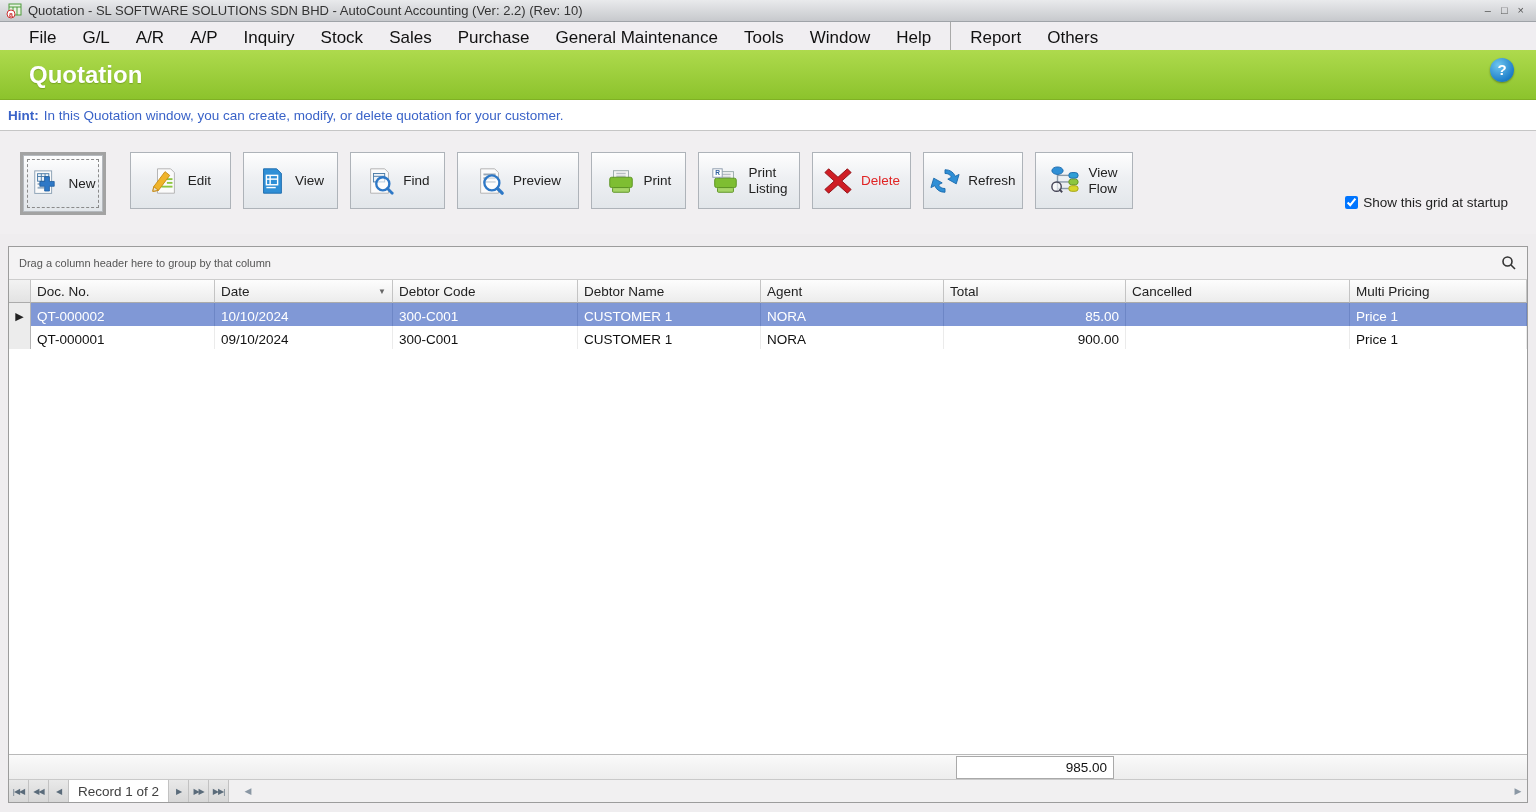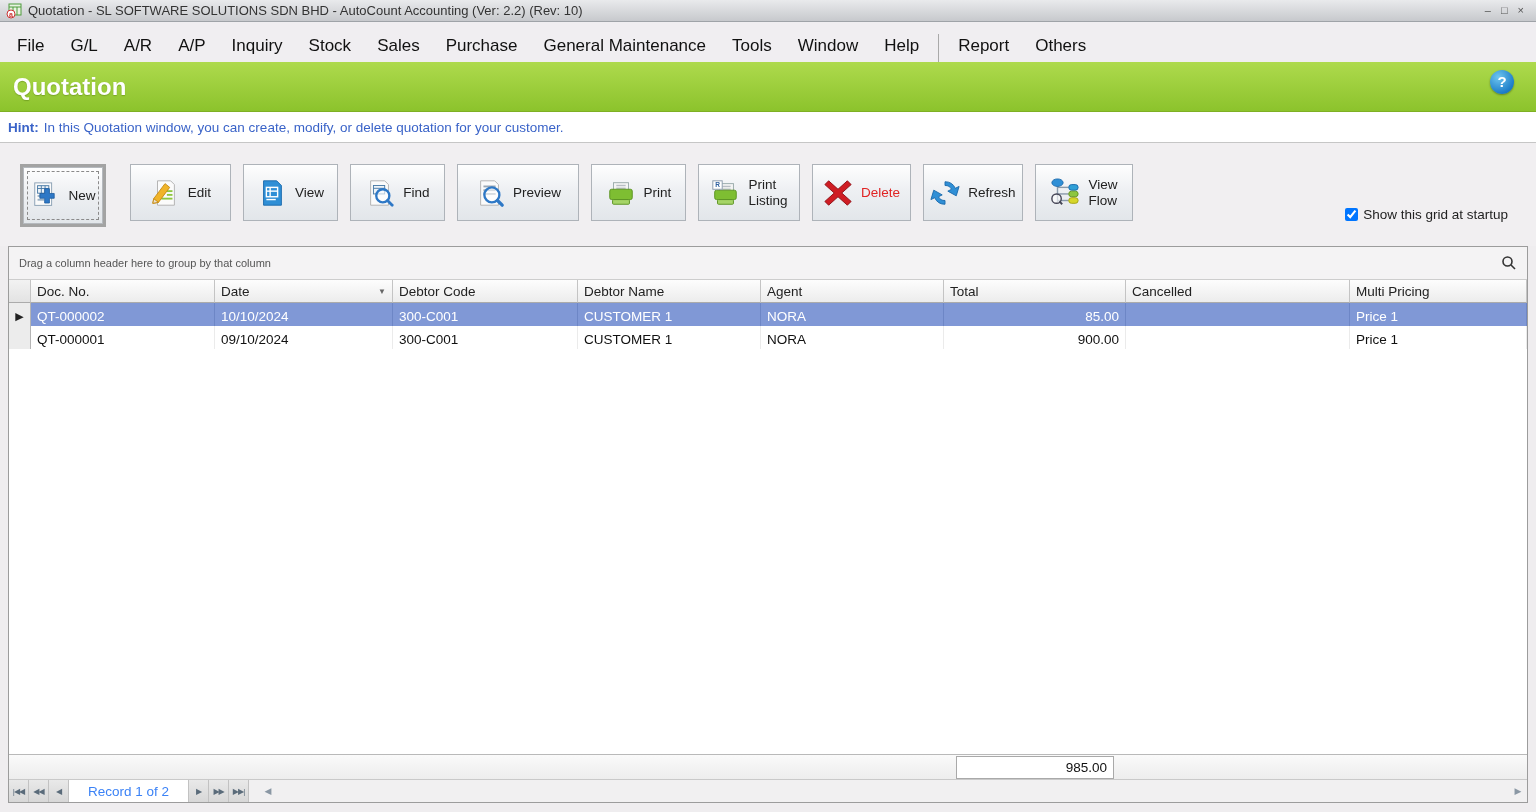--- a/index.html
+++ b/index.html
@@ -15,34 +15,34 @@
     background:linear-gradient(#e9eaec,#c7c9cd);
     border-bottom:1px solid #9fa3a8; padding:0 6px; font-size:13px; color:#333;
   }
   .titlebar .app-icon { width:16px; height:16px; margin-right:6px; flex:0 0 auto; }
   .titlebar .title-text { flex:1; white-space:nowrap; overflow:hidden; }
   .win-controls { display:flex; gap:10px; font-size:11px; color:#555; padding-right:6px; }
   .win-controls span { cursor:default; line-height:11px; }
 
   
   .menubar {
-    height:40px; background:#f0eef1; display:flex; align-items:flex-end;
-    padding-left:4px; font-size:17px; color:#111;
+    height:28px; background:#f0eef1; display:flex; align-items:flex-start;
+    padding-left:16px; font-size:17px; color:#111;
   }
   .menu-item { padding:6px 13px; cursor:default; white-space:nowrap; }
   .menu-sep { width:1px; height:28px; background:#a9a9a9; margin:0 6px; }
 
   
   .banner {
     height:50px; background:linear-gradient(#aeda4d,#8cc32c);
     display:flex; align-items:center; position:relative;
     border-bottom:1px solid #7fb024;
   }
   .banner-title {
-    color:#fff; font-size:24px; font-weight:bold; padding-left:13px;
+    color:#fff; font-size:24px; font-weight:bold; padding-left:29px;
     text-shadow:0 1px 1px rgba(90,130,20,.5);
   }
   .help-btn {
     position:absolute; right:22px; top:8px; width:24px; height:24px; border-radius:50%;
     background:radial-gradient(circle at 35% 30%, #6ec6f0, #1e7ec9 70%, #1565a8);
     color:#fff; font-weight:bold; font-size:15px; text-align:center; line-height:24px;
     box-shadow:0 1px 2px rgba(0,0,0,.35); cursor:pointer;
   }
 
   
@@ -122,21 +122,21 @@
 
   .navbar {
     height:23px; background:#f1f0f1; border-top:1px solid #c9c9c9;
     display:flex; align-items:stretch; font-size:13.5px;
   }
   .nav-btn {
     width:20px; display:flex; align-items:center; justify-content:center;
     background:linear-gradient(#e9e9e9,#d7d7d7); border-right:1px solid #c2c2c2;
     color:#5a6b7a; font-size:8px; letter-spacing:-1px; cursor:pointer;
   }
-  .rec-label { background:#fff; border-right:1px solid #c2c2c2; display:flex; align-items:center; padding:0 19px; color:#3b82f6; }
+  .rec-label { background:#fff; border-right:1px solid #c2c2c2; display:flex; align-items:center; padding:0 9px; color:#404040; }
   .nav-gap { width:10px; }
   .scroll-track { flex:1; }
   .scroll-arrow {
     width:18px; display:flex; align-items:center; justify-content:center;
     color:#8a97a4; font-size:9px; cursor:pointer;
   }
 </style>
 </head>
 <body>
 

